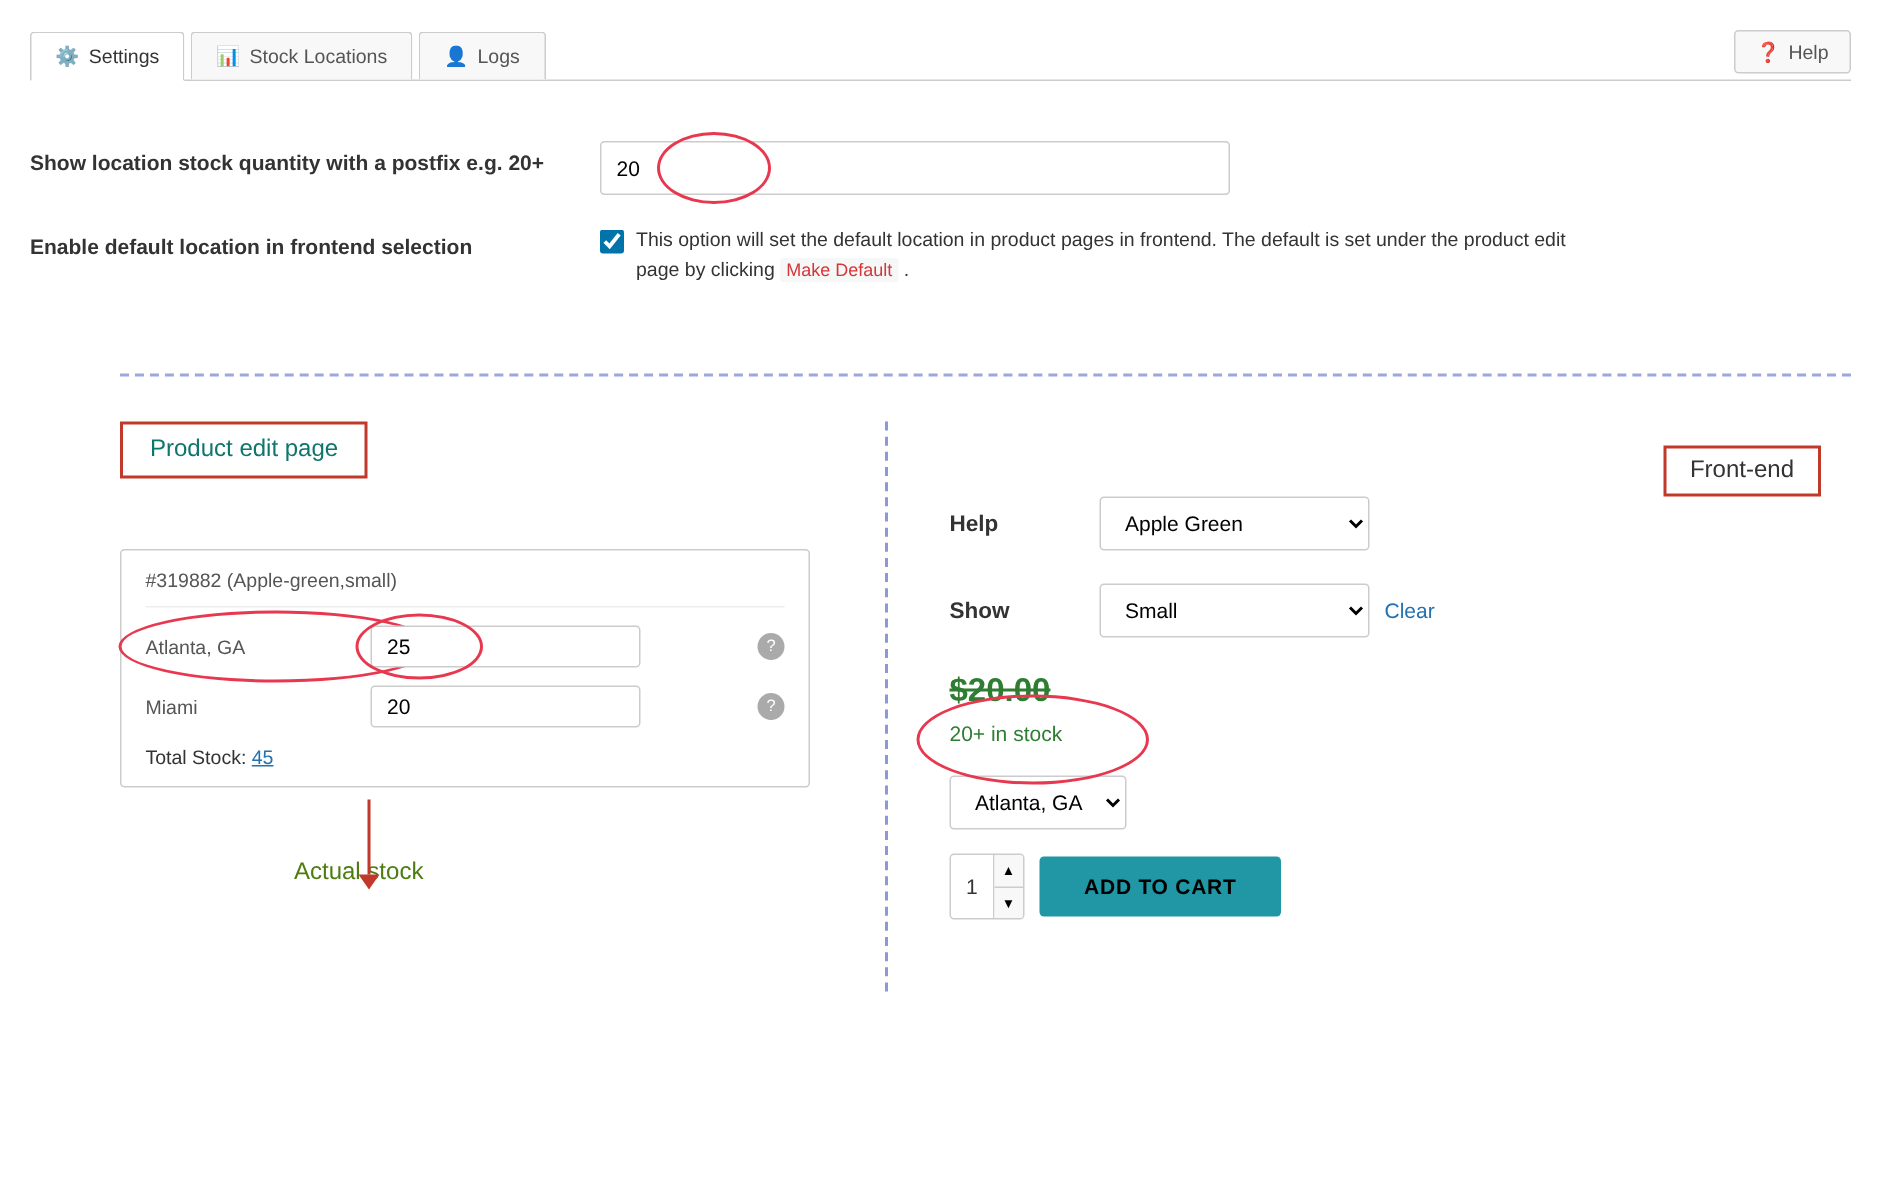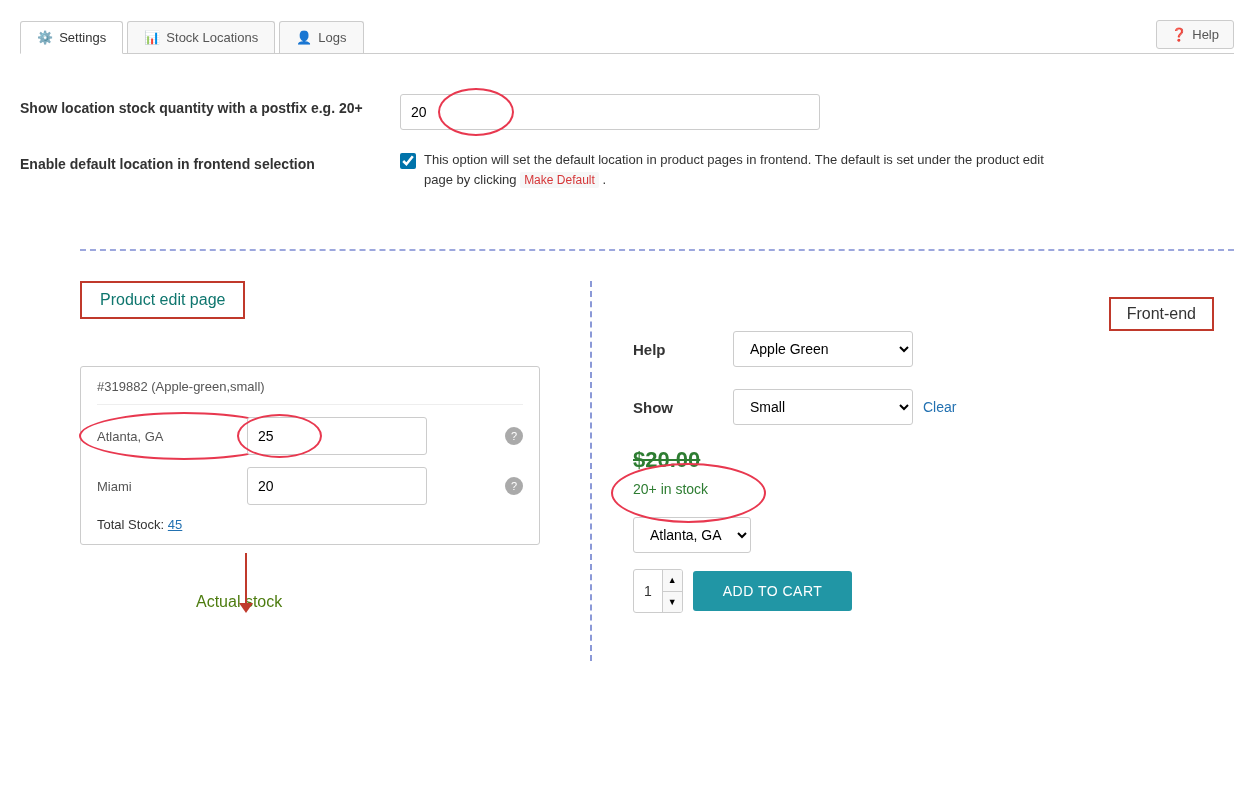--- a/index.html
+++ b/index.html
@@ -37,21 +37,21 @@
     
     .left-panel { flex: 0 0 560px; position: relative; padding: 0 40px 0 60px; }
     .product-edit-label { border: 2px solid #c0392b; padding: 8px 18px; display: inline-block; font-size: 16px; color: #0f766e; margin-bottom: 27px; font-weight: normal; }
 
     .product-edit-box { border: 1px solid #ccc; border-radius: 3px; padding: 12px 16px; margin-bottom: 0; }
     .sku-label { font-size: 13px; color: #555; margin-bottom: 12px; padding-bottom: 10px; border-bottom: 1px solid #eee; }
 
     .location-row { display: flex; align-items: center; gap: 10px; margin-bottom: 10px; position: relative; }
     .location-name { width: 140px; font-size: 13px; color: #555; }
     .location-input-wrap { position: relative; flex: 1; }
-    .location-input { width: 180px; height: 38px; border: 1px solid #ccc; border-radius: 3px; padding: 0 30px 0 10px; font-size: 14px; }
+    .location-input { width: 180px; height: 28px; border: 1px solid #ccc; border-radius: 3px; padding: 0 30px 0 10px; font-size: 14px; }
     .help-icon { width: 18px; height: 18px; border-radius: 50%; background: #aaa; color: white; font-size: 11px; display: flex; align-items: center; justify-content: center; cursor: pointer; flex-shrink: 0; }
 
     .total-stock { margin-top: 10px; font-size: 13px; }
     .total-stock a { color: #2271b1; text-decoration: underline; }
 
     .actual-stock-label { font-size: 16px; color: #4d7c0f; margin-top: 16px; margin-left: 116px; font-style: normal; }
 
     
     .right-panel { flex: 1; padding: 0 30px; position: relative; }
     .frontend-label { border: 2px solid #c0392b; padding: 6px 16px; display: inline-block; font-size: 16px; color: #333; position: absolute; right: 60px; top: -10px; }
@@ -69,21 +69,21 @@
     .price-text { font-size: 22px; color: #2e7d32; font-weight: bold; text-decoration: line-through; color: #2e7d32; }
     .stock-text { font-size: 14px; color: #2e7d32; margin-top: 4px; position: relative; display: inline-block; }
 
     .cart-section { display: flex; align-items: center; gap: 10px; margin-top: 16px; }
     .location-dropdown { padding: 8px 12px; border: 1px solid #ccc; border-radius: 3px; font-size: 14px; background: #fff; cursor: pointer; }
     .qty-inner { display: flex; align-items: center; border: 1px solid #ccc; border-radius: 3px; overflow: hidden; height: 44px; }
     .qty-num { padding: 0 10px; font-size: 14px; }
     .qty-spinners { display: flex; flex-direction: column; border-left: 1px solid #ccc; height: 44px; }
     .qty-up, .qty-down { flex: 1; padding: 0 5px; font-size: 9px; cursor: pointer; background: #f8f8f8; border: none; display: flex; align-items: center; justify-content: center; }
     .qty-up { border-bottom: 1px solid #ccc; }
-    .add-to-cart-btn { background: #2196a5; color: #ffffff; border: none; border-radius: 3px; padding: 12px 30px; font-size: 14px; font-weight: 400; cursor: pointer; letter-spacing: 0.5px; text-transform: uppercase; }
+    .add-to-cart-btn { background: #2196a5; color: #000000; border: none; border-radius: 3px; padding: 12px 30px; font-size: 14px; font-weight: 700; cursor: pointer; letter-spacing: 0.5px; text-transform: uppercase; }
   </style>
 </head>
 <body>
 
 <div class="page-wrapper">
 
   <div class="tabs-bar">
     <div class="tabs-left">
       <div class="tab active">
         <span class="tab-icon">⚙️</span>

